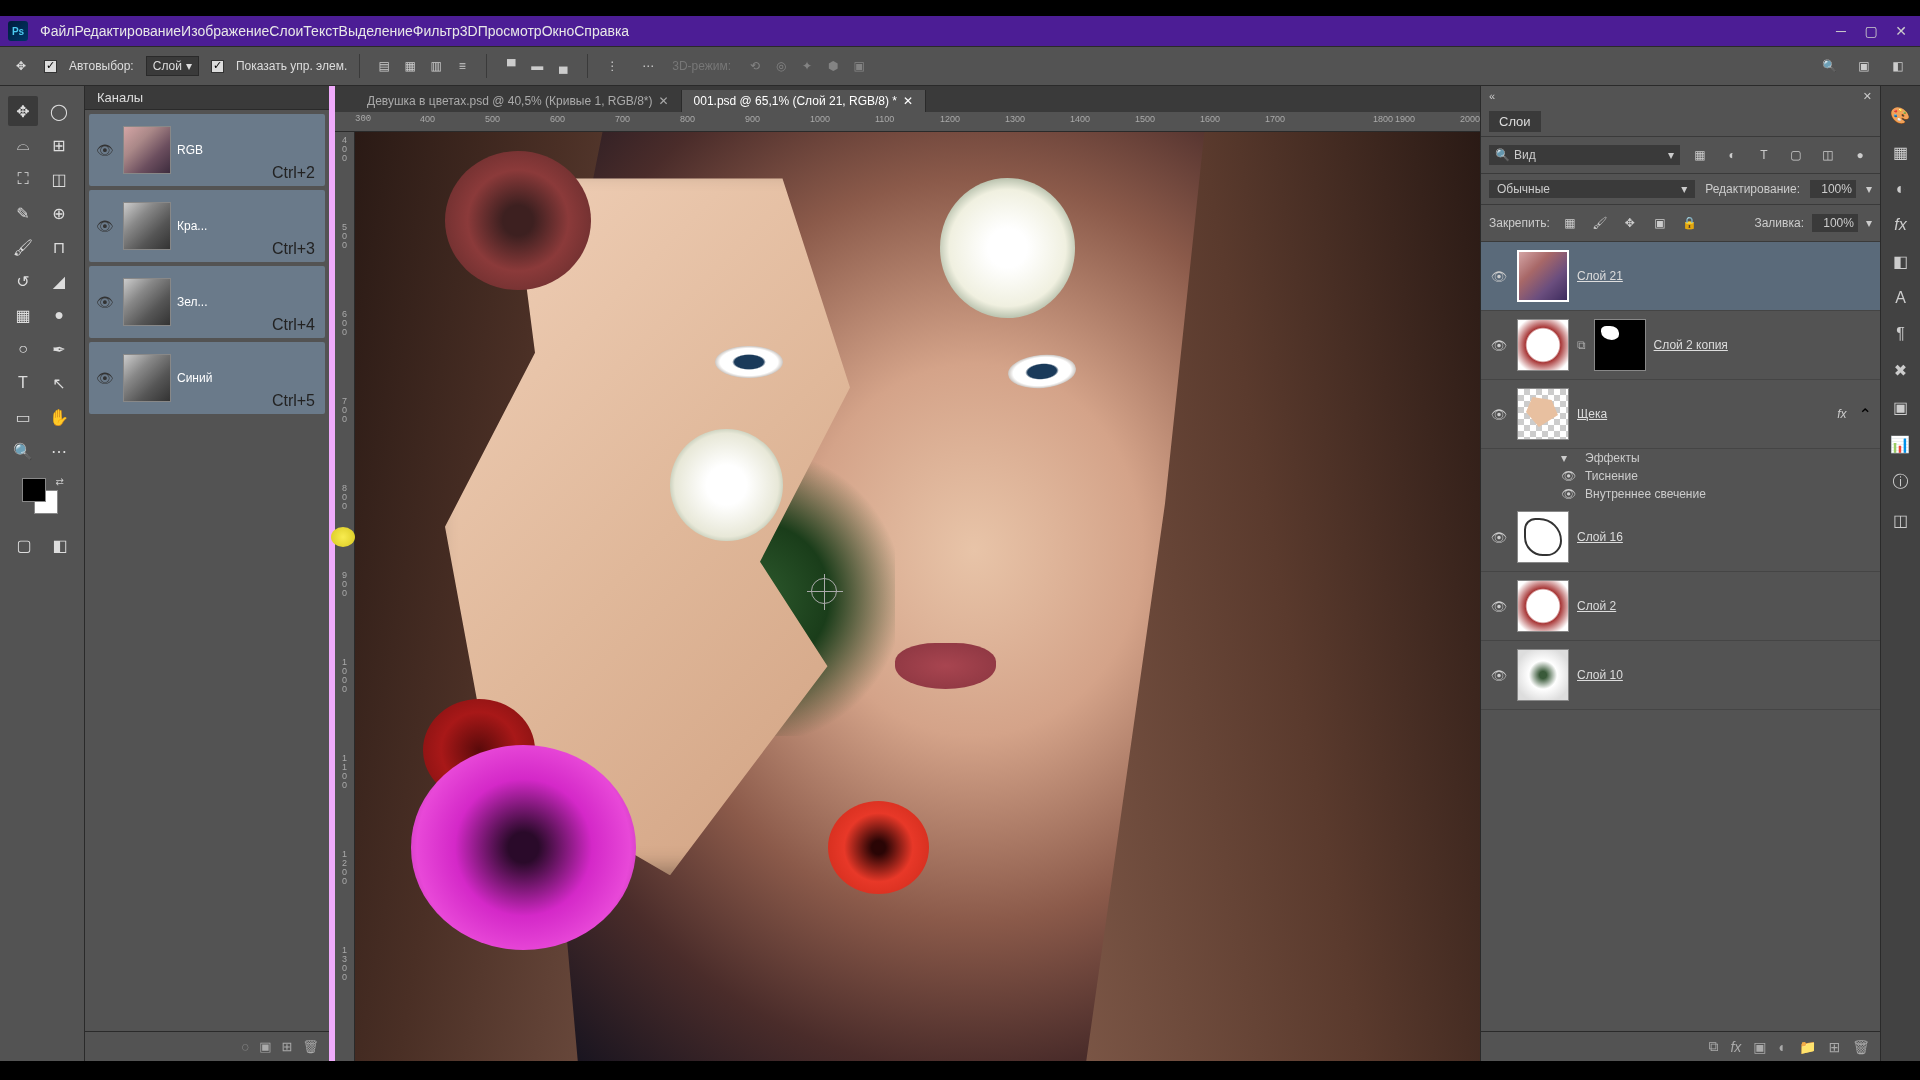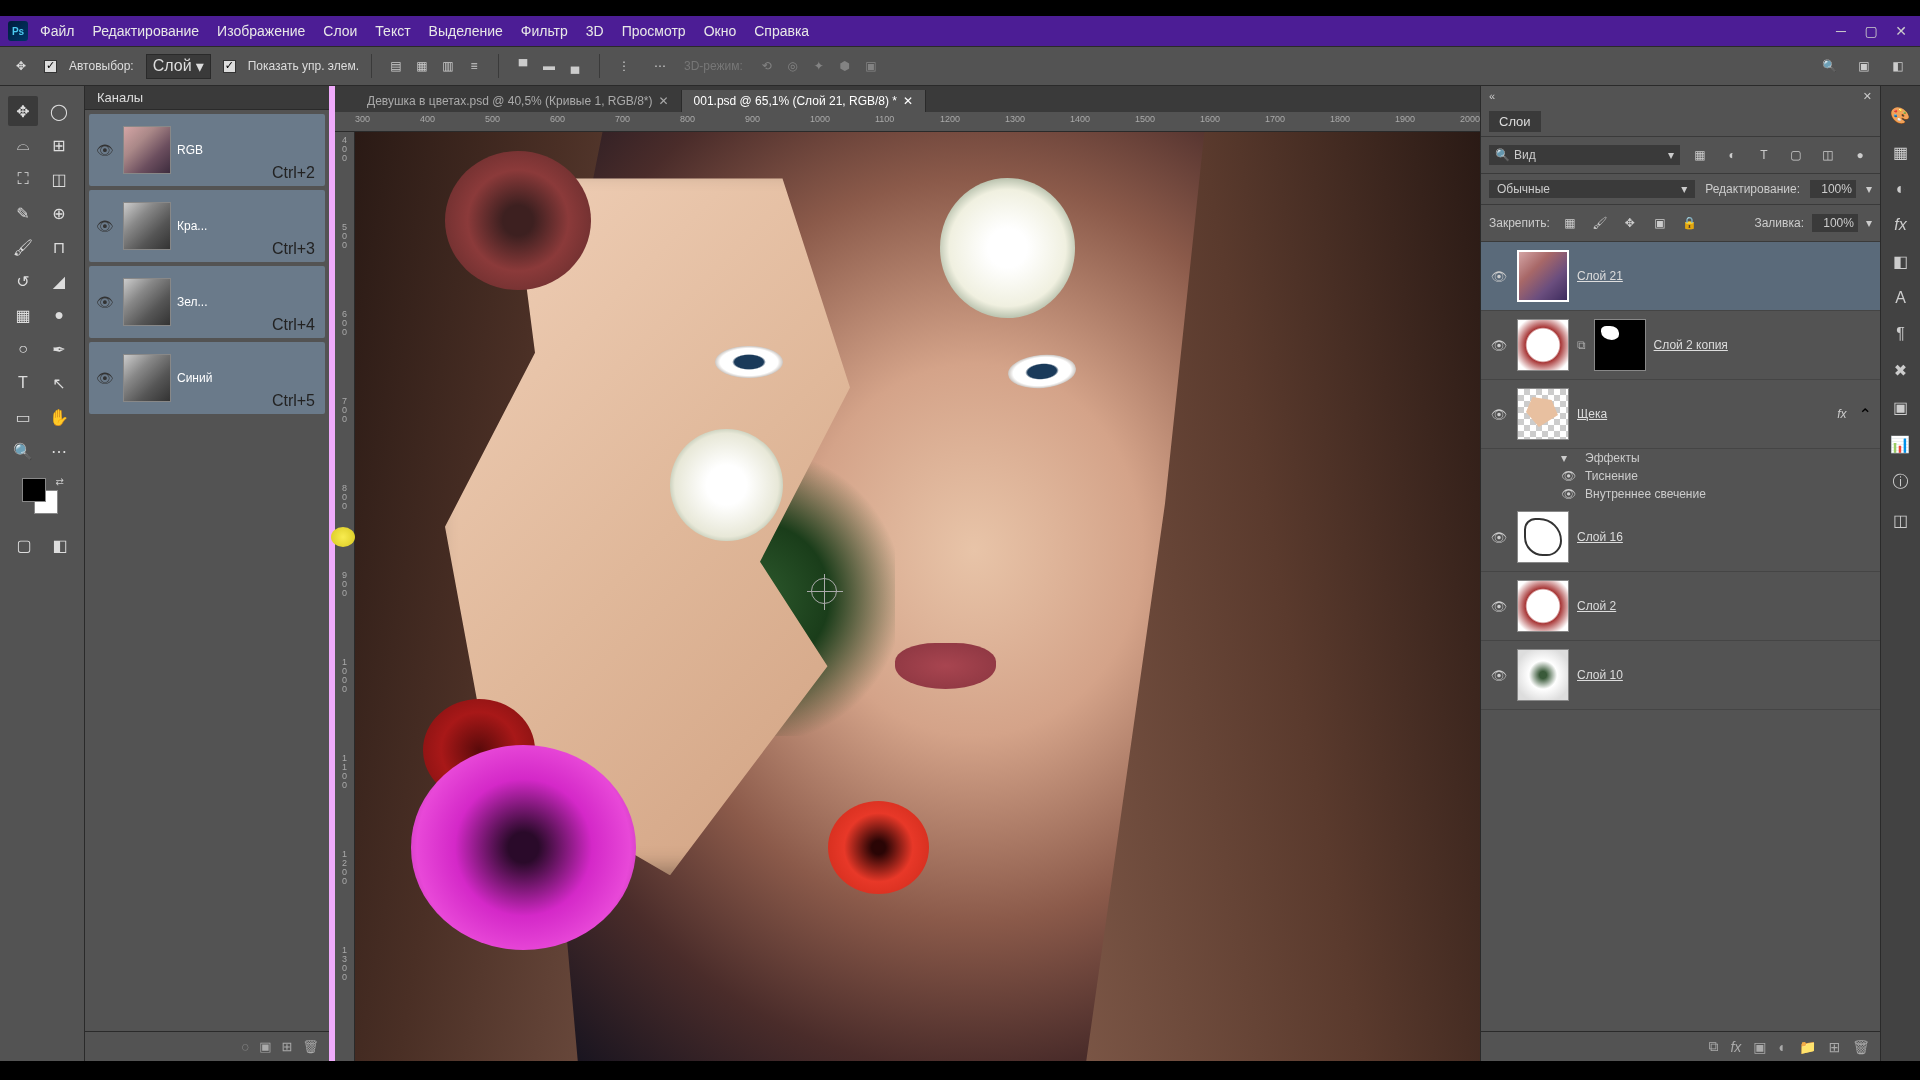--- a/index.html
+++ b/index.html
@@ -1,28 +1,28 @@
 <!DOCTYPE html>
 <html><head>
 <meta charset="utf-8">
 <style>
 * { margin: 0; padding: 0; box-sizing: border-box; font-family: Arial, sans-serif; }
 body { background: #000; width: 1920px; height: 1080px; overflow: hidden; position: relative; }
 .app-window { position: absolute; top: 16px; left: 0; width: 1920px; height: 1045px; background: #535353; }
 .title-bar { height: 30px; background: #4c1d95; display: flex; align-items: center; padding: 0 8px; }
 .app-icon { width: 20px; height: 20px; background: linear-gradient(135deg,#001d3d,#003566); border-radius: 3px; display: flex; align-items: center; justify-content: center; color: #4cc9f0; font-size: 10px; font-weight: bold; margin-right: 12px; }
-.menu-bar { display: flex; gap: 18px; color: #e8e8e8; font-size: 14px; }
+.menu-bar { display: flex; color: #e8e8e8; font-size: 14px; }
 .menu-item { cursor: pointer; }
 .window-controls { margin-left: auto; display: flex; gap: 8px; }
 .win-btn { width: 22px; height: 22px; display: flex; align-items: center; justify-content: center; color: #ccc; cursor: pointer; font-size: 14px; }
 .options-bar { height: 40px; background: #535353; border-top: 1px solid #2a2a2a; border-bottom: 1px solid #2a2a2a; display: flex; align-items: center; padding: 0 10px; gap: 12px; color: #ddd; font-size: 12px; }
 .tool-icon-small { width: 22px; height: 22px; display: flex; align-items: center; justify-content: center; }
 .checkbox { width: 13px; height: 13px; background: #ddd; border: 1px solid #333; display: inline-block; position: relative; }
 .checkbox.checked::after { content: '✓'; position: absolute; top: -2px; left: 1px; font-size: 11px; color: #000; }
-.dropdown { background: #3a3a3a; border: 1px solid #2a2a2a; padding: 2px 6px; color: #ddd; font-size: 16px; min-width: 50px; display: flex; align-items: center; gap: 4px; }
+.dropdown { background: #3a3a3a; border: 1px solid #2a2a2a; padding: 2px 6px; color: #ddd; font-size: 12px; min-width: 50px; display: flex; align-items: center; gap: 4px; }
 .icon-btn { width: 24px; height: 24px; display: flex; align-items: center; justify-content: center; color: #ccc; cursor: pointer; }
 .icon-group { display: flex; gap: 2px; }
 .divider { width: 1px; height: 24px; background: #3a3a3a; }
 .main-area { display: flex; height: calc(100% - 70px); }
 .toolbox { width: 85px; background: #535353; border-right: 1px solid #2a2a2a; padding: 10px 6px; }
 .tool-grid { display: grid; grid-template-columns: repeat(2, 32px); gap: 4px; justify-content: center; }
 .tool { width: 30px; height: 30px; display: flex; align-items: center; justify-content: center; color: #ddd; cursor: pointer; border-radius: 2px; font-size: 16px; }
 .tool.active { background: #3a3a3a; }
 .color-swatch { margin-top: 12px; position: relative; width: 40px; height: 40px; margin-left: auto; margin-right: auto; }
 .fg-color { position: absolute; width: 24px; height: 24px; background: #000; border: 1px solid #888; z-index: 2; }
@@ -252,36 +252,36 @@
         <div class="doc-tab">
             <span>Девушка в цветах.psd @ 40,5% (Кривые 1, RGB/8*)</span>
             <span class="tab-close">✕</span>
           </div>
         <div class="doc-tab active">
             <span>001.psd @ 65,1% (Слой 21, RGB/8) *</span>
             <span class="tab-close">✕</span>
           </div>
       </div>
       <div class="ruler-h" id="ruler-h">
-          <span style="left: 20px;">300</span>
+          <span style="left: 20px; font-family: Liberation Mono, monospace;">300</span>
           <span style="left: 85px;">400</span>
           <span style="left: 150px;">500</span>
           <span style="left: 215px;">600</span>
           <span style="left: 280px;">700</span>
           <span style="left: 345px;">800</span>
           <span style="left: 410px;">900</span>
           <span style="left: 475px;">1000</span>
           <span style="left: 540px;">1100</span>
           <span style="left: 605px;">1200</span>
           <span style="left: 670px;">1300</span>
           <span style="left: 735px;">1400</span>
           <span style="left: 800px;">1500</span>
           <span style="left: 865px;">1600</span>
           <span style="left: 930px;">1700</span>
-          <span style="left: 995px;">1800</span>
+          <span style="left: 1038px;">1800</span>
           <span style="left: 1060px;">1900</span>
           <span style="left: 1125px;">2000</span>
         </div>
       <div class="canvas-wrap">
         <div class="ruler-v" id="ruler-v">
             <span style="white-space: pre; text-align: center;">4
 0
 0</span>
             <span style="white-space: pre; text-align: center;">5
 0

